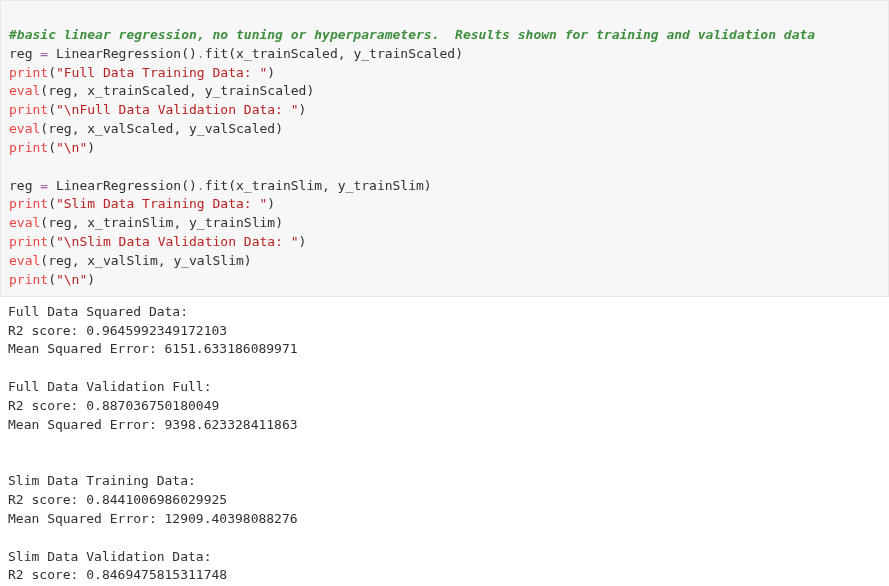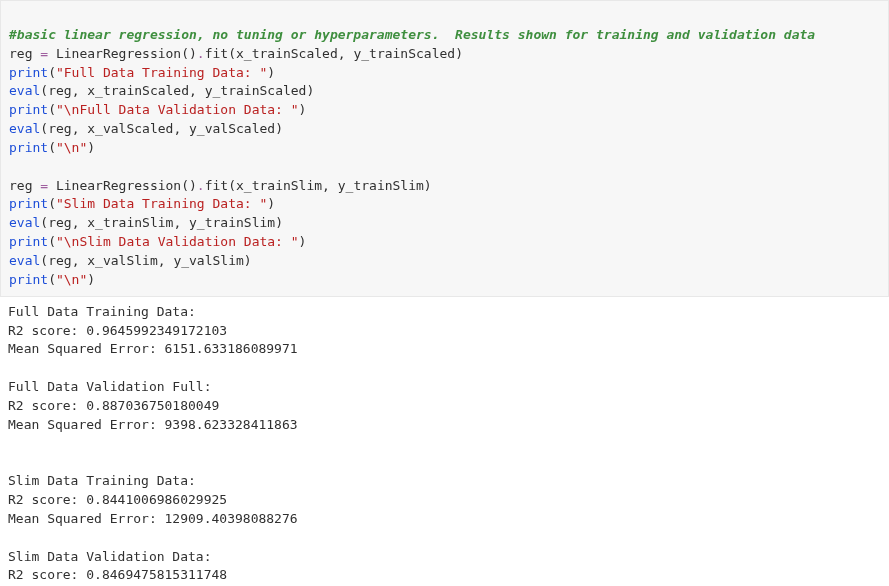--- a/index.html
+++ b/index.html
@@ -20,21 +20,21 @@
   }
   .output-cell {
     background: #ffffff;
     padding: 6px 8px;
     white-space: pre;
   }
   .tok-comment { color: #3f8f3f; font-style: italic; font-weight: bold; }
   .tok-name    { color: #303030; }
   .tok-op      { color: #a060a0; }
   .tok-punct   { color: #303030; }
-  .tok-builtin { color: #1d4ed8; }
+  .tok-builtin { color: #ef4444; }
   .tok-string  { color: #ba2121; }
 </style>
 </head>
 <body>
 
 <div class="code-cell">
 <span class="tok-comment"><span>#</span><span>basic linear regression, no tuning or hyperparameters.  Results shown for training and validation data</span></span>
 <span class="tok-name"><span>reg</span></span><span class="tok-op"> = </span><span class="tok-name">LinearRegression</span><span class="tok-punct">(</span><span class="tok-punct">)</span><span class="tok-op">.</span><span class="tok-name">fit</span><span class="tok-punct">(</span><span class="tok-name">x_trainScaled</span><span class="tok-punct">, </span><span class="tok-name">y_trainScaled</span><span class="tok-punct">)</span>
 <span class="tok-builtin">print</span><span class="tok-punct">(</span><span class="tok-string">"Full Data Training Data: "</span><span class="tok-punct">)</span>
 <span class="tok-builtin">eval</span><span class="tok-punct">(</span><span class="tok-name">reg</span><span class="tok-punct">, </span><span class="tok-name">x_trainScaled</span><span class="tok-punct">, </span><span class="tok-name">y_trainScaled</span><span class="tok-punct">)</span>
@@ -43,21 +43,21 @@
 <span class="tok-builtin">print</span><span class="tok-punct">(</span><span class="tok-string">"\n"</span><span class="tok-punct">)</span>
 
 <span class="tok-name"><span>reg</span></span><span class="tok-op"> = </span><span class="tok-name">LinearRegression</span><span class="tok-punct">(</span><span class="tok-punct">)</span><span class="tok-op">.</span><span class="tok-name">fit</span><span class="tok-punct">(</span><span class="tok-name">x_trainSlim</span><span class="tok-punct">, </span><span class="tok-name">y_trainSlim</span><span class="tok-punct">)</span>
 <span class="tok-builtin">print</span><span class="tok-punct">(</span><span class="tok-string">"Slim Data Training Data: "</span><span class="tok-punct">)</span>
 <span class="tok-builtin">eval</span><span class="tok-punct">(</span><span class="tok-name">reg</span><span class="tok-punct">, </span><span class="tok-name">x_trainSlim</span><span class="tok-punct">, </span><span class="tok-name">y_trainSlim</span><span class="tok-punct">)</span>
 <span class="tok-builtin">print</span><span class="tok-punct">(</span><span class="tok-string">"\nSlim Data Validation Data: "</span><span class="tok-punct">)</span>
 <span class="tok-builtin">eval</span><span class="tok-punct">(</span><span class="tok-name">reg</span><span class="tok-punct">, </span><span class="tok-name">x_valSlim</span><span class="tok-punct">, </span><span class="tok-name">y_valSlim</span><span class="tok-punct">)</span>
 <span class="tok-builtin">print</span><span class="tok-punct">(</span><span class="tok-string">"\n"</span><span class="tok-punct">)</span>
 </div>
 
-<div class="output-cell"><span>Full Data Training Data: </span>
+<div class="output-cell"><span>Full Data Squared Data: </span>
 <span>R2 score: </span><span>0.9645992349172103</span>
 <span>Mean Squared Error: </span><span>6151.633186089971</span>
 
 <span>Full Data Validation Full: </span>
 <span>R2 score: </span><span>0.887036750180049</span>
 <span>Mean Squared Error: </span><span>9398.623328411863</span>
 
 
 <span>Slim Data Training Data: </span>
 <span>R2 score: </span><span>0.8441006986029925</span>

